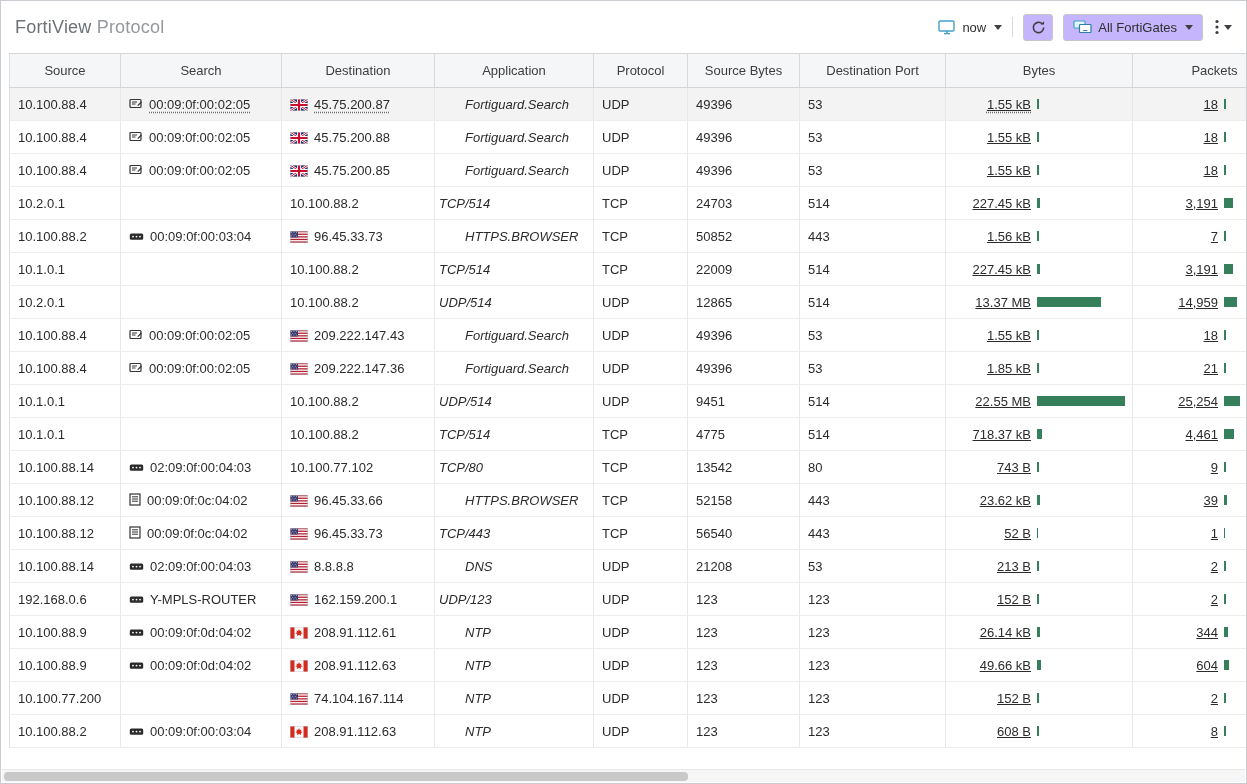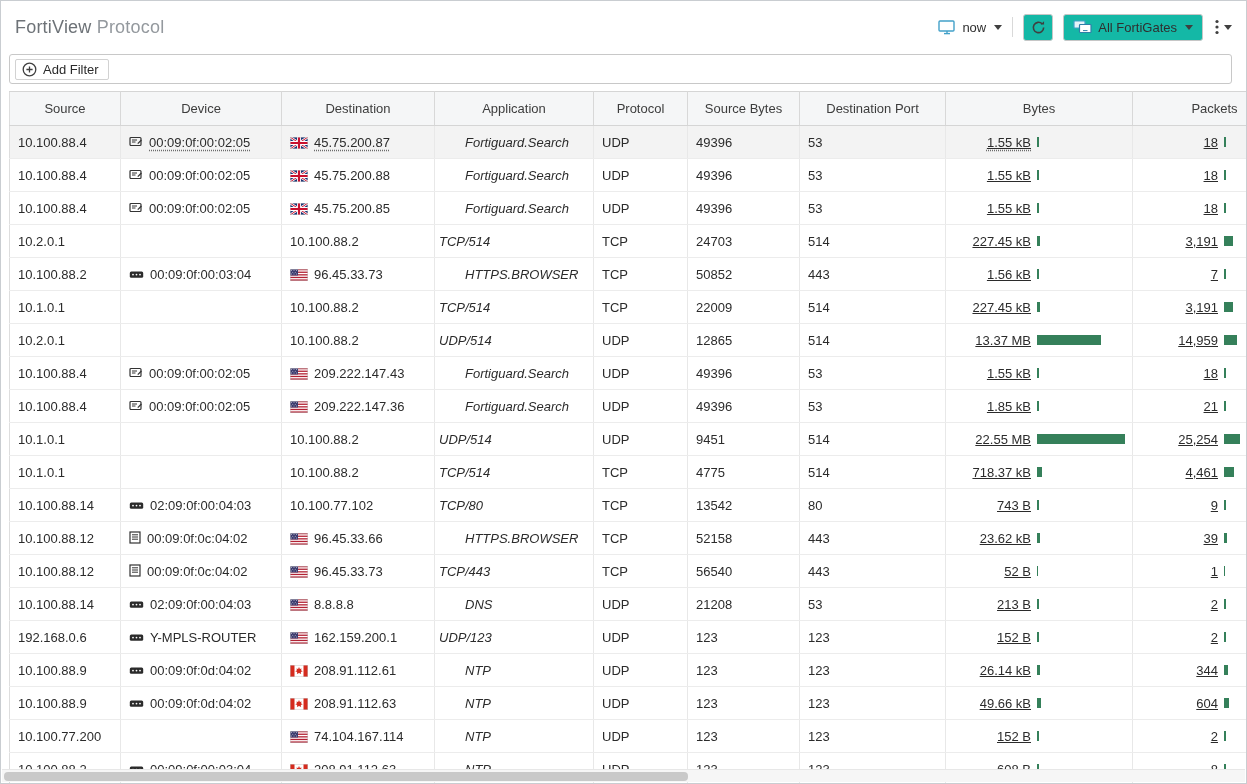--- a/index.html
+++ b/index.html
@@ -11,21 +11,21 @@
   
   .topbar { height:52px; display:flex; align-items:center; justify-content:space-between;
             padding:0 12px 0 14px; }
   .title { font-size:18px; color:#6d7277; letter-spacing:.2px; }
   .title .t2 { color:#94999e; }
   .controls { display:flex; align-items:center; gap:10px; }
   .time-ctrl { display:flex; align-items:center; gap:6px; font-size:13px; color:#2f2f2f; cursor:pointer; }
   .caret { width:0; height:0; border-left:4px solid transparent; border-right:4px solid transparent;
            border-top:5px solid #3f3f3f; display:inline-block; margin-left:2px; }
   .vdiv { width:1px; height:20px; background:#d9d9d9; }
-  .btn { display:flex; align-items:center; gap:6px; background:#14b8a6; border:1px solid #c6c6c6;
+  .btn { display:flex; align-items:center; gap:6px; background:#c4b5fd; border:1px solid #c6c6c6;
          border-radius:3px; font-size:13px; color:#2f2f2f; cursor:pointer;
          font-family:"Liberation Sans",sans-serif; }
   .btn.sq { width:30px; height:27px; justify-content:center; }
   .btn.fg { height:27px; padding:0 9px; }
   .kebab { display:flex; align-items:center; gap:3px; cursor:pointer; padding:2px 2px; }
   .ic { display:inline-flex; align-items:center; }
 
   
   .filterbar { margin:1px 14px 7px 8px; height:30px; border:1px solid #c8c8c8; border-radius:3px;
                display:flex; align-items:center; padding:0 5px; background:#fff; }
@@ -109,49 +109,38 @@
               <circle cx="2" cy="2.5" r="1.6" fill="#3f3f3f"></circle>
               <circle cx="2" cy="8" r="1.6" fill="#3f3f3f"></circle>
               <circle cx="2" cy="13.5" r="1.6" fill="#3f3f3f"></circle>
             </svg>
         </span>
         <span class="caret"></span>
       </div>
     </div>
   </div>
 
-  <div class="filterbar">
-    <div class="chip">
-      <span class="ic">
-        <svg width="15" height="15" viewBox="0 0 15 15">
-            <circle cx="7.5" cy="7.5" r="6.3" fill="none" stroke="#3f3f3f" stroke-width="1.3"></circle>
-            <path d="M7.5 4.4v6.2M4.4 7.5h6.2" stroke="#3f3f3f" stroke-width="1.3"></path>
-          </svg>
-      </span>
-      <span>Add Filter</span>
-    </div>
-  </div>
 
   <div class="table-wrap">
     <table>
       <colgroup id="cols">
           <col style="width: 111px;">
           <col style="width: 161px;">
           <col style="width: 153px;">
           <col style="width: 159px;">
           <col style="width: 94px;">
           <col style="width: 112px;">
           <col style="width: 146px;">
           <col style="width: 187px;">
           <col style="width: 164px;">
         </colgroup>
       <thead>
           <tr id="head-row">
             <th>Source</th>
-            <th>Device</th>
+            <th>Search</th>
             <th>Destination</th>
             <th>Application</th>
             <th>Protocol</th>
             <th>Source Bytes</th>
             <th>Destination Port</th>
             <th>Bytes</th>
             <th>Packets</th>
           </tr>
         </thead>
       <tbody id="tbody">

